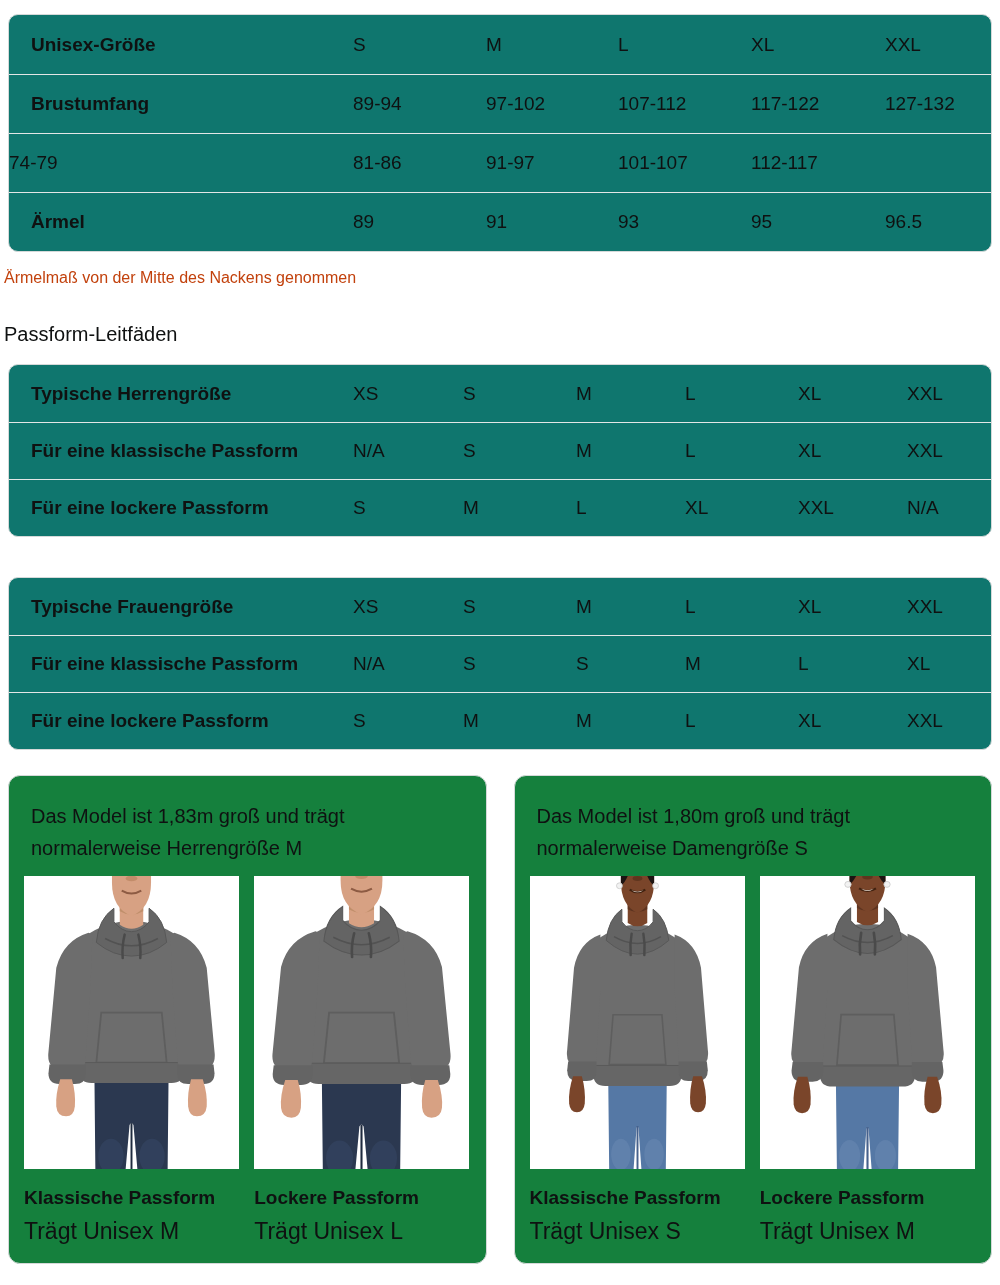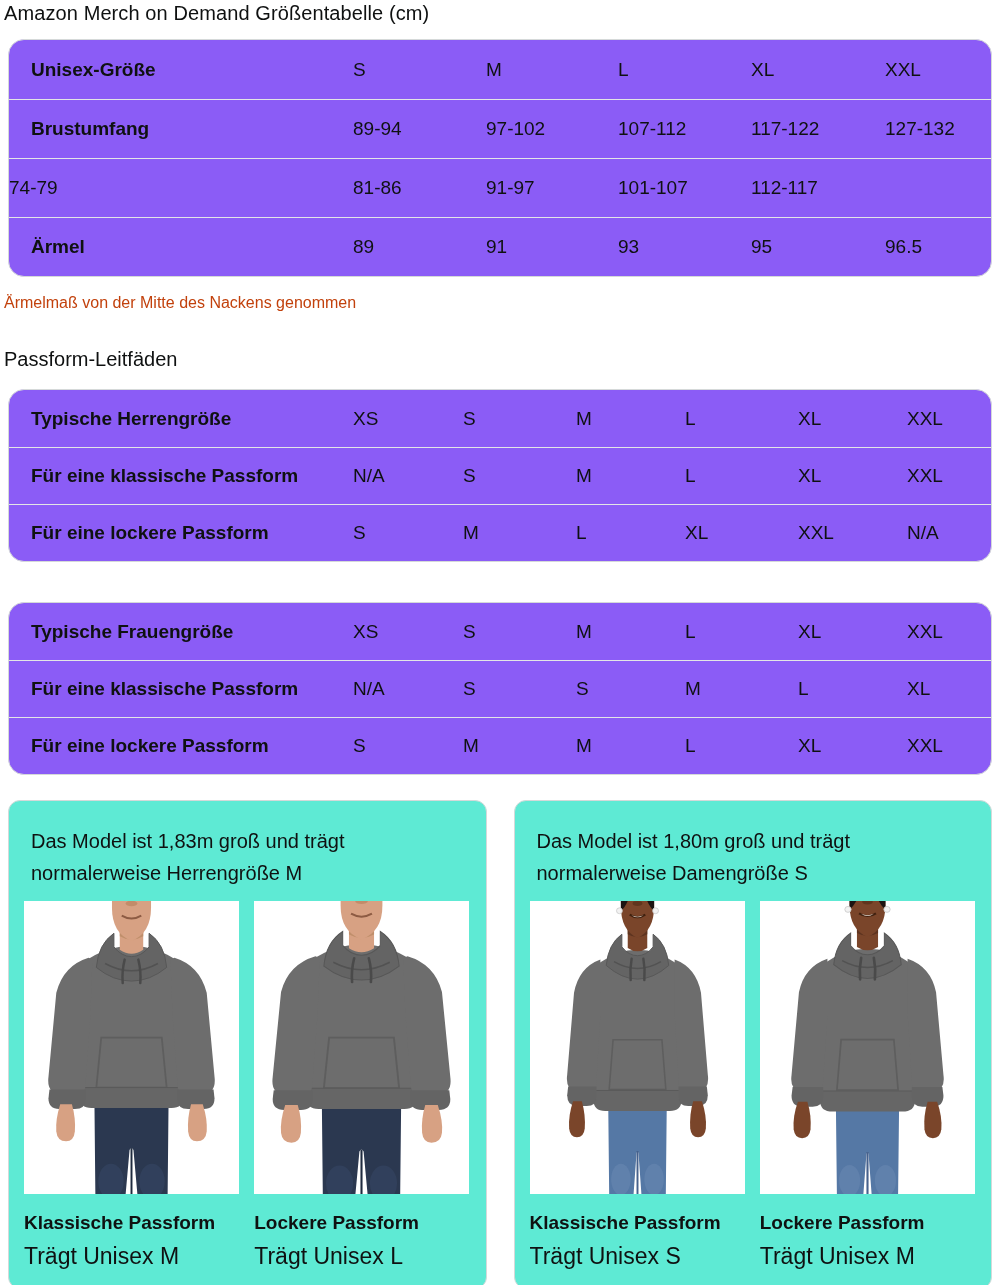--- a/index.html
+++ b/index.html
@@ -17,43 +17,43 @@
   }
   .page{width:1000px;position:relative;}
   .page-title{
     font-size:20px;font-weight:400;line-height:24px;
     margin:1px 0 0 4px;letter-spacing:.1px;
   }
   
   .box{
     margin:14px 8px 0 8px;
     border:1.5px solid var(--border);
-    border-radius:16px;
-    background:#8b5cf6;
+    border-radius:10px;
+    background:#0f766e;
     overflow:hidden;
   }
   .trow{display:grid;align-items:center;}
   .trow + .trow{border-top:1.5px solid var(--sep);}
   .size-grid{grid-template-columns:344px 133px 132px 133px 134px 1fr;}
   .fit-grid{grid-template-columns:344px 110px 113px 109px 113px 109px 1fr;}
   .size-grid .trow, .trow.size-grid{height:59px;}
   .trow.fit-grid{height:57px;}
   .cell{font-size:19px;font-weight:400;white-space:nowrap;}
   .cell.label{padding-left:22px;font-weight:700;}
   .note{font-size:16px;margin:17px 0 0 4px;color:#c2410c;}
   .section-heading{font-size:20px;font-weight:400;margin:36px 0 0 4px;}
   .box.fit-table{margin-top:18px;}
   .box.fit-table + .box.fit-table{margin-top:40px;}
   
   .cards{display:flex;gap:27px;margin:25px 8px 0 8px;}
   .card{
     flex:1 1 0;
     border:1.5px solid var(--border);
     border-radius:12px;
-    background:#5eead4;
+    background:#15803d;
     padding:24px 14px 18px 14px;
   }
   .card-desc{
     font-size:20px;line-height:32px;font-weight:400;
     margin:0 8px 12px 8px;max-width:430px;
   }
   .figures{display:flex;gap:14px;padding:0 1px;}
   .figure{flex:1 1 0;display:flex;flex-direction:column;align-items:flex-start;}
   .figure svg.photo{width:215px;height:293px;display:block;background:#fff;}
   .fit-name{font-size:19px;font-weight:700;margin-top:18px;text-align:center;}
@@ -128,21 +128,20 @@
       <circle cx="128.5" cy="10" r="3" fill="#f2f2f2" stroke="#c9c9c9" stroke-width="0.8"></circle>
       <ellipse cx="110" cy="2.5" rx="5" ry="2.5" fill="#4f2b17" opacity="0.6"></ellipse>
       <path d="M102,14 Q110,19.5 118,14" stroke="#41210f" stroke-width="2" fill="none"></path>
       <path d="M104,14.5 Q110,17.5 116,14.5 Q110,19 104,14.5 Z" fill="#e8dcd2"></path>
     </symbol>
   </defs>
 </svg>
 
 <div class="page">
 
-  <h1 class="page-title">Amazon Merch on Demand Größentabelle (cm)</h1>
 
   <div class="box">
     <div class="trow size-grid">
       <div class="cell label">Unisex-Größe</div>
       <div class="cell">S</div>
       <div class="cell">M</div>
       <div class="cell">L</div>
       <div class="cell">XL</div>
       <div class="cell">XXL</div>
     </div>

